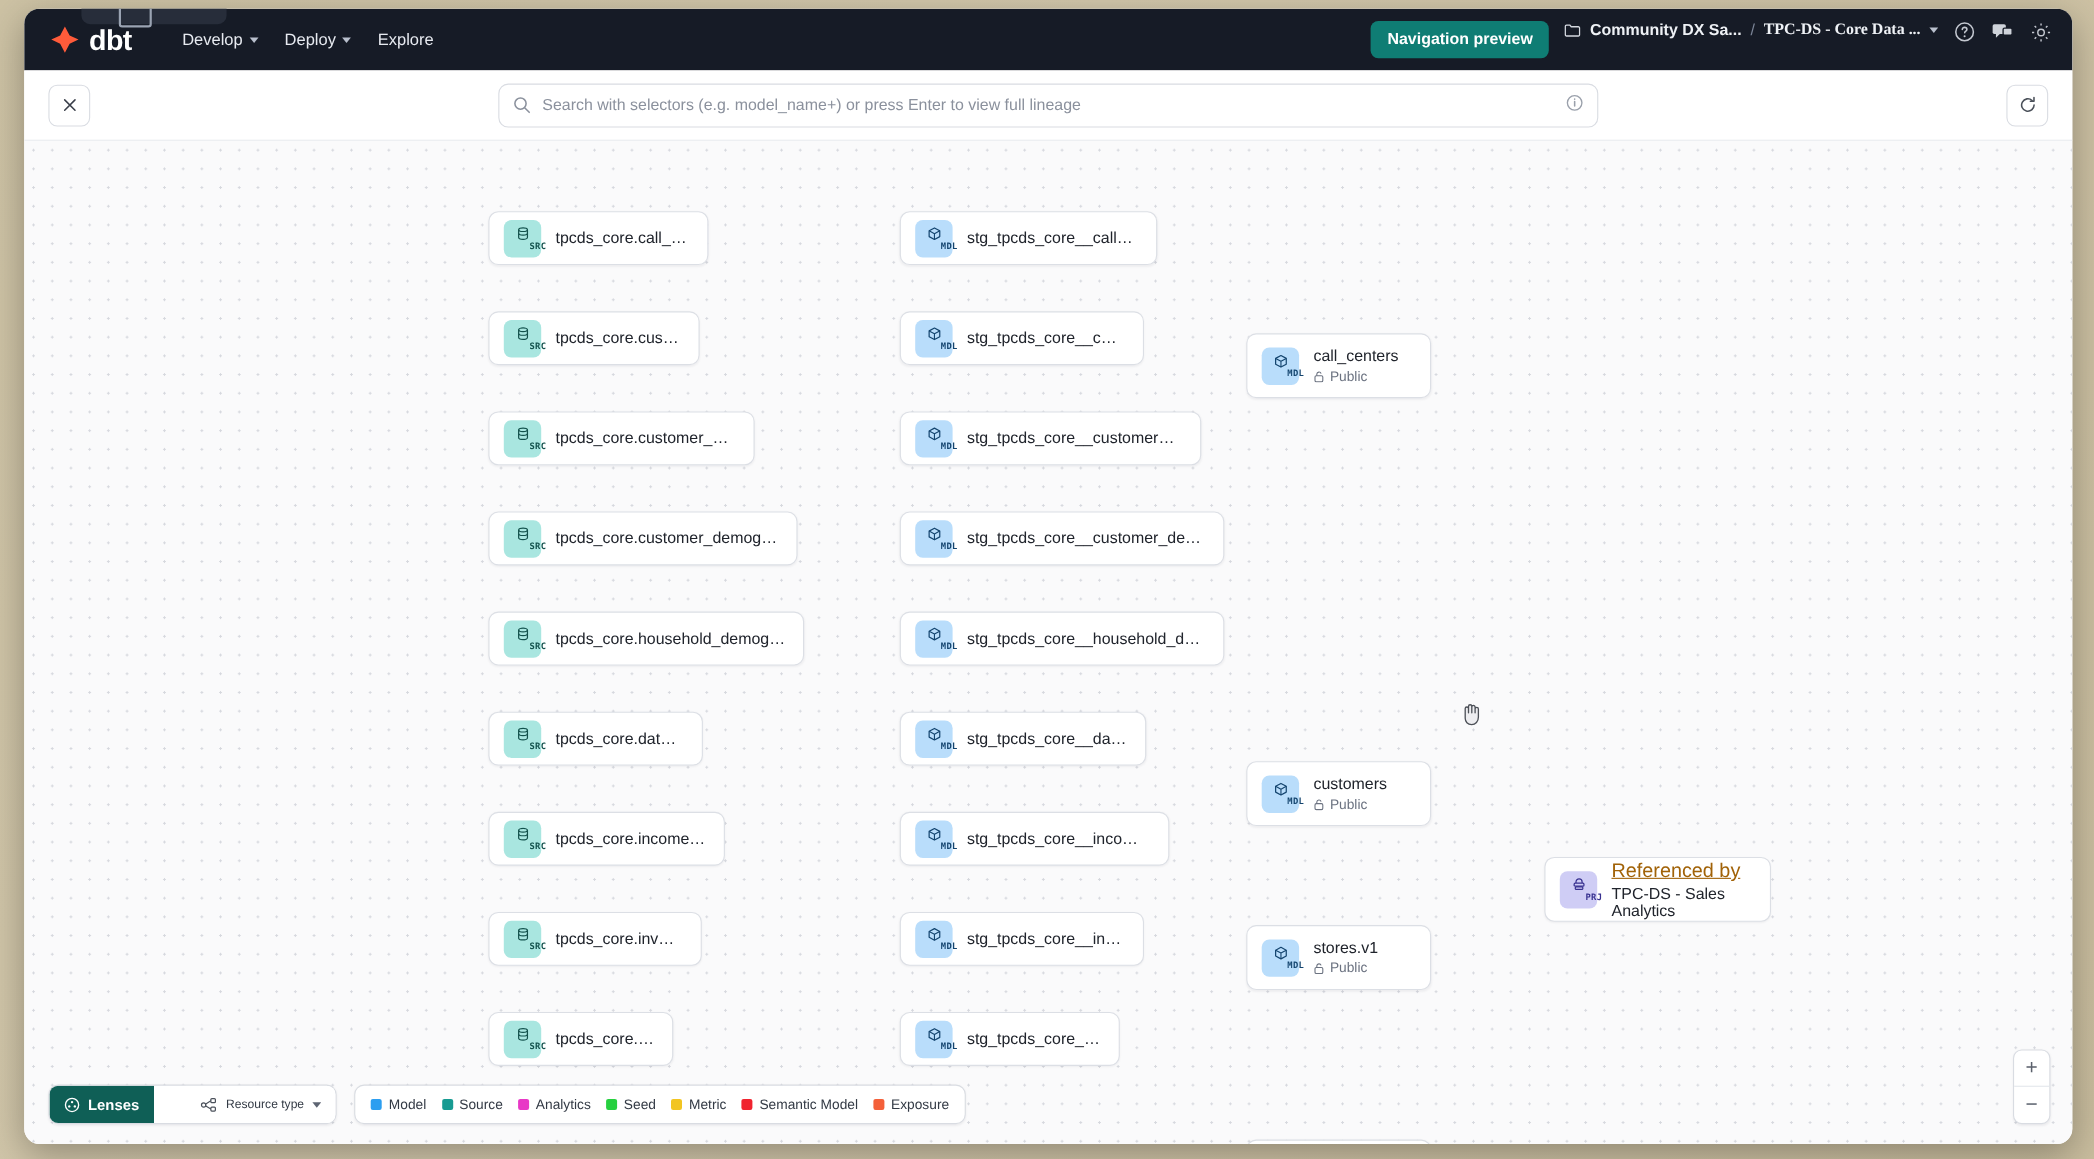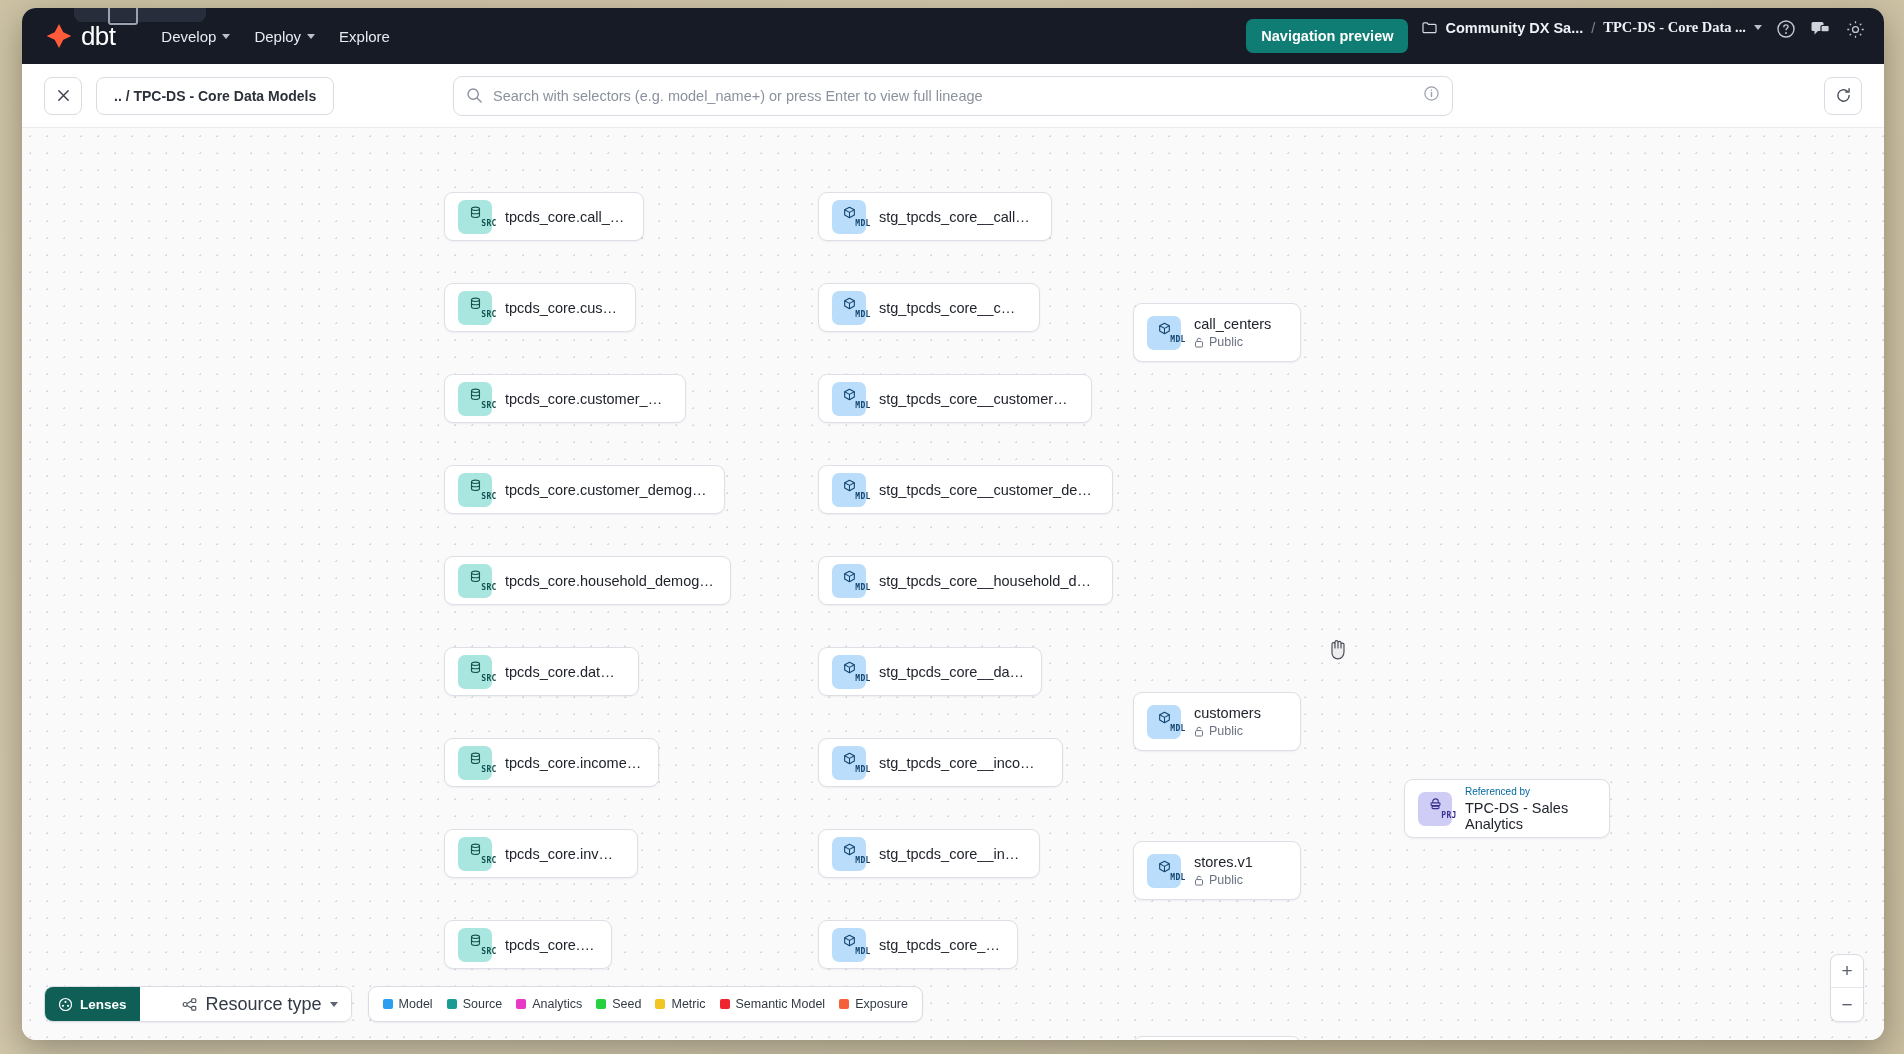--- a/index.html
+++ b/index.html
@@ -38,21 +38,21 @@
     background: #272d3a;
     border-radius: 8px;
   }
   #tabstub::after {
     content: ""; position: absolute; left: 34px; top: 9px;
     width: 26px; height: 16px;
     border: 2px solid #9aa3b2; border-radius: 3px;
   }
   .logo-wrap { display: flex; align-items: center; gap: 7px; margin-right: 34px; z-index:2; }
   .logo-x { width: 30px; height: 30px; display:block; }
-  .logo-text { font-size: 26px; font-weight: 400; letter-spacing: -.6px; color:#fff; }
+  .logo-text { font-size: 26px; font-weight: 700; letter-spacing: -.6px; color:#fff; }
   .nav-link {
     display: flex; align-items: center; gap: 6px;
     font-size: 15px; font-weight: 400; color: #e7eaf0;
     padding: 7px 12px; border-radius: 6px; cursor: pointer;
   }
   .caret { width: 0;height:0;border-left:4px solid transparent;border-right:4px solid transparent;border-top:5px solid #b9c0cd; display:inline-block; }
   .nav-right { margin-left: auto; display: flex; align-items: flex-start; gap: 14px; }
   #navpreview {
     background: #0f7d74; color: #fff;
     font-size: 14.5px; font-weight: 600;
@@ -132,42 +132,42 @@
   .badge.src { background:#a9e6e0; color:#13514c; }
   .badge.mdl { background:#b9ddfb; color:#14456f; }
   .badge.prj { background:#cfcdf5; color:#383190; }
   .badge .bglyph { line-height:1; }
   .badge .btxt { font-size: 8px; font-weight: 700; letter-spacing:.3px; line-height:1;
                  font-family:"DejaVu Sans Mono", monospace;margin-left:28px; }
   .node-label { font-size: 14.5px; color:#20242c; white-space:nowrap; overflow:hidden; text-overflow:ellipsis; }
   .node-stack { display:flex; flex-direction:column; gap:3px; min-width:0; }
   .node-sub { font-size: 12.5px; color:#6b7280; display:flex; align-items:center; gap:5px; }
   .node-title2 { font-size: 14.5px; color:#20242c; }
-  .node-sub-top { font-size: 10px; color:#0369a1; }
+  .node-sub-top { font-size: 18px; color:#a16207;text-decoration:underline; }
 
   
   #bottombar {
     position:absolute; left: 22px; bottom: 18px;
     display:flex; align-items:center; gap: 16px; z-index: 6;
   }
   #lensgroup {
     display:flex; align-items:center;
     border:1px solid #d9dce2; border-radius: 9px; overflow:hidden;
     background:#fff; box-shadow:0 1px 2px rgba(16,24,40,.06);
     height: 36px;
     gap: 29px;
   }
   #lensbtn {
     background:#0f5f56; color:#fff;
     height:100%; display:flex; align-items:center; gap:7px;
     padding: 0 13px; font-size:13.5px; font-weight:600; cursor:pointer;
   }
   #restype {
     height:100%; display:flex; align-items:center; gap:8px;
-    padding: 0 13px; font-size:18px; color:#333a45; cursor:pointer; background:#fff;
+    padding: 0 13px; font-size:11px; color:#333a45; cursor:pointer; background:#fff;
   }
   #legend {
     height: 36px; display:flex; align-items:center; gap: 14px;
     background:#fff; border:1px solid #d9dce2; border-radius:9px;
     padding: 0 14px; box-shadow:0 1px 2px rgba(16,24,40,.06);
   }
   .leg { display:flex; align-items:center; gap:6px; font-size:12.5px; color:#333a45; }
   .swatch { width:10px; height:10px; border-radius:2px; display:block; }
 
   #zoomctl {
@@ -249,21 +249,20 @@
         </div>
       </div>
     </div>
 
     <div id="toolbar">
       <div class="tb-btn">
         <svg width="15" height="15" viewBox="0 0 16 16">
           <path d="M3 3 L13 13 M13 3 L3 13" stroke="#3a3f4a" stroke-width="1.5" stroke-linecap="round"></path>
         </svg>
       </div>
-      <div id="crumbchip">.. / TPC-DS - Core Data Models</div>
 
       <div id="searchwrap">
         <svg width="17" height="17" viewBox="0 0 18 18">
           <circle cx="7.6" cy="7.6" r="5.4" fill="none" stroke="#8b919d" stroke-width="1.5"></circle>
           <path d="M11.6 11.6 L16 16" stroke="#8b919d" stroke-width="1.5" stroke-linecap="round"></path>
         </svg>
         <input type="text" placeholder="Search with selectors (e.g. model_name+) or press Enter to view full lineage" style="">
         <span>
           <svg width="17" height="17" viewBox="0 0 18 18">
             <circle cx="9" cy="9" r="7" fill="none" stroke="#9aa0ab" stroke-width="1.3"></circle>

